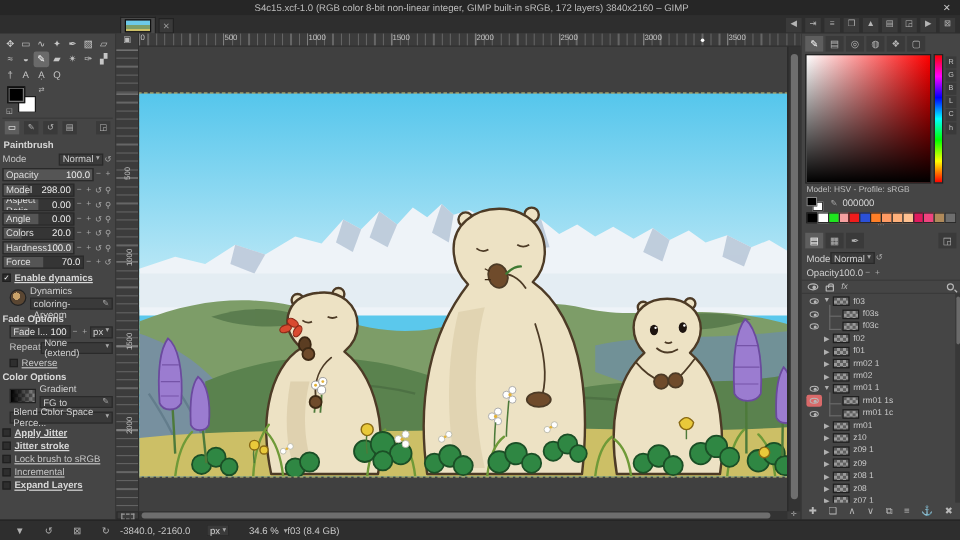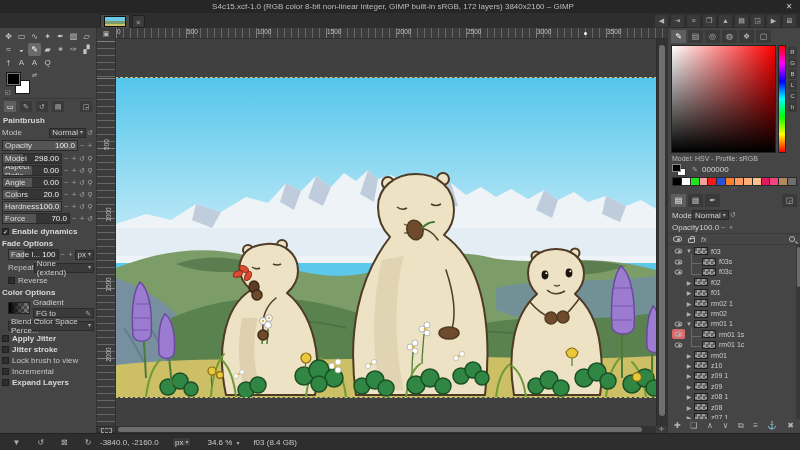--- a/index.html
+++ b/index.html
@@ -54,21 +54,21 @@
   .brush-name { background:#3a3a3a; border:1px solid #2a2a2a; padding:0 2px; height:10px; line-height:9px; margin-top:1px; display:flex; }
   .edit-ic { margin-left:auto; color:#a8a8a8; font-size:7px; }
   .slider { position:relative; flex:1; height:11px; background:#353535; border:1px solid #2a2a2a; overflow:hidden; display:flex; align-items:center; }
   .slider .fill { position:absolute; left:0; top:0; bottom:0; background:#555; }
   .slider .s-lbl { position:relative; z-index:1; padding-left:2px; color:#ddd; }
   .slider .s-val { position:relative; z-index:1; margin-left:auto; padding-right:2px; color:#eee; }
   .slider-ics { display:flex; flex:0 0 auto; }
   .chk { display:flex; align-items:center; gap:3px; height:10px; margin:1px 0; }
   .chk .box { width:7px; height:7px; background:#2e2e2e; border:1px solid #1f1f1f; color:#e8e8e8; font-size:6px; line-height:6px; text-align:center; }
   .chk.checked .box { color:#fff; }
-  .chk .c-lbl { color:#c6c6c6; }
+  .chk .c-lbl { color:#c6c6c6;text-decoration:underline; }
   .chk.bold .c-lbl { font-weight:bold; color:#d8d8d8; }
   .sub { padding-left:6px; }
   .dyn-row { display:flex; gap:3px; align-items:center; margin:1px 0; }
   .dyn-prev { width:14px; height:14px; border-radius:50%; background:radial-gradient(circle at 40% 40%, #caa36a 0 30%, #5a4632 31% 100%); border:1px solid #222; }
   .grad-prev { width:22px; height:12px; border:1px solid #222;
      background:linear-gradient(to right,#000 0%,rgba(0,0,0,0) 100%),repeating-conic-gradient(#888 0% 25%,#555 0% 50%) 0 0/6px 6px; }
   .section-h { font-weight:bold; color:#d8d8d8; margin-top:2px; }
 
   
   .canvas-col { flex:1; display:flex; flex-direction:column; min-width:0; background:#404040; }
@@ -140,21 +140,21 @@
   .layers-scroll::after { content:""; position:absolute; top:2px; left:0.5px; width:3px; height:40px; background:#6a6a6a; border-radius:2px; }
   .layer-btns { display:flex; align-items:center; justify-content:space-between; padding:1px 6px 2px 6px; height:14px; }
   .lb { color:#b8b8b8; font-size:8px; }
 
   
   .statusbar { height:17px; background:#2e2e2e; border-top:1px solid #242424; display:flex; align-items:center; flex:0 0 auto; padding:0 4px; }
   .sb-icons { width:96px; display:flex; justify-content:space-around; }
   .sb-ic { color:#b0b0b0; font-size:8px; }
   .sb-pos { width:72px; color:#c6c6c6; }
   .sb-gap { width:16px; }
-  .sb-msg { margin-left:14px; color:#c6c6c6; }
+  .sb-msg { color:#c6c6c6; }
 </style>
 </head>
 <body>
 
 <div class="app">
 
   <div class="menubar">
     <div class="title">S4c15.xcf-1.0 (RGB color 8-bit non-linear integer, GIMP built-in sRGB, 172 layers) 3840x2160 – GIMP</div>
     <div class="win-close">✕</div>
   </div>
@@ -312,20 +312,30 @@
               <div class="mini-ic">+</div>
               <div class="mini-ic">↺</div>
             </div>
           </div>
         </div>
 
       <div class="chk checked bold">
         <span class="box">✓</span>
           <span class="c-lbl">Enable dynamics</span>
       </div>
+      <div class="dyn-row sub">
+        <div class="dyn-prev"></div>
+        <div class="brush-meta">
+          <div>Dynamics</div>
+          <div class="brush-name">
+              <span>coloring-Aryeom</span>
+            <span class="edit-ic">✎</span>
+            </div>
+        </div>
+      </div>
 
       <div class="section-h">Fade Options</div>
       <div class="row sub">
         <div class="slider">
           <div class="fill" style="width:30%"></div>
           <span class="s-lbl">Fade l...</span>
           <span class="s-val">100</span>
         </div>
         <span class="mini-ic">−</span>
         <span class="mini-ic">+</span>
@@ -368,21 +378,21 @@
           <div class="chk bold">
             <div class="box"></div>
             <div class="c-lbl">Apply Jitter</div>
           </div>
           <div class="chk bold">
             <div class="box"></div>
             <div class="c-lbl">Jitter stroke</div>
           </div>
           <div class="chk">
             <div class="box"></div>
-            <div class="c-lbl">Lock brush to view</div>
+            <div class="c-lbl">Lock brush to sRGB</div>
           </div>
           <div class="chk">
             <div class="box"></div>
             <div class="c-lbl">Incremental</div>
           </div>
           <div class="chk bold">
             <div class="box"></div>
             <div class="c-lbl">Expand Layers</div>
           </div>
         </div>

